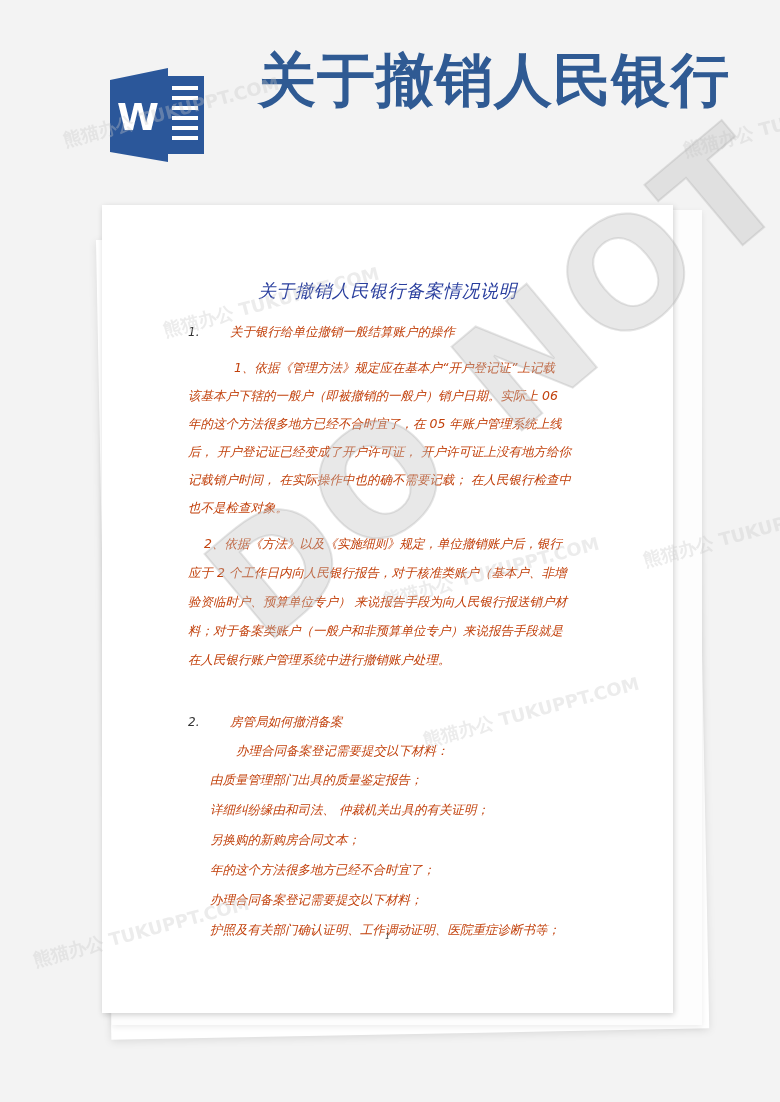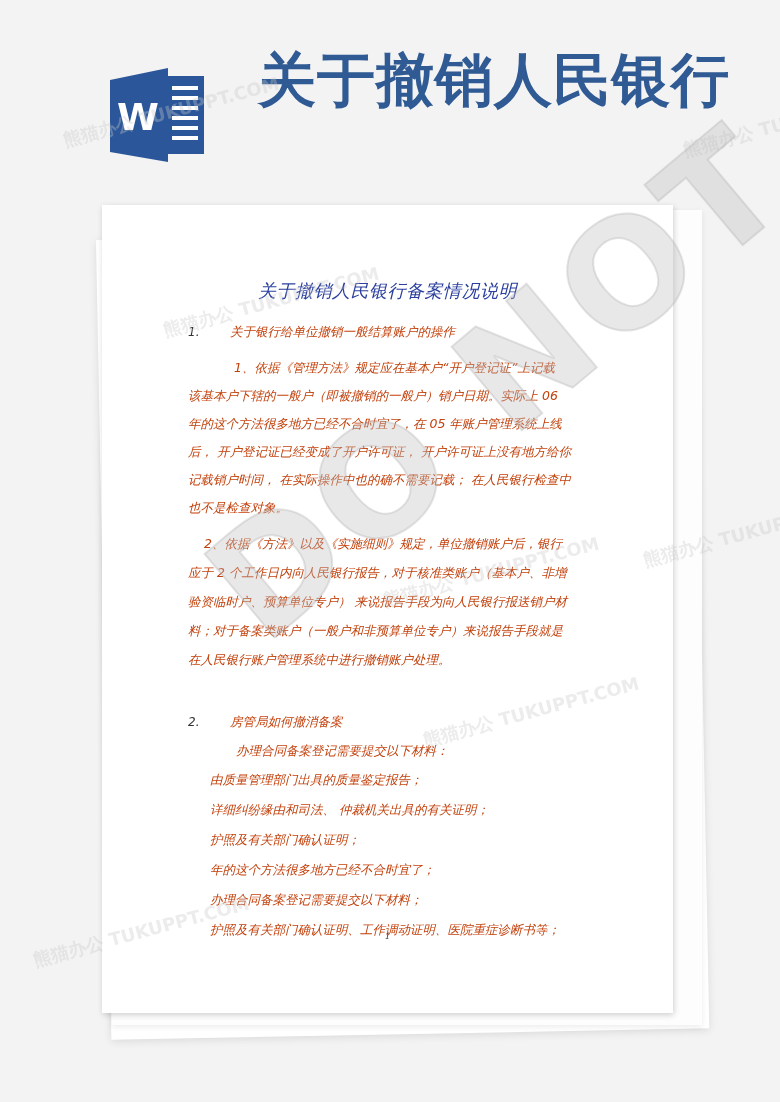--- a/index.html
+++ b/index.html
@@ -106,21 +106,21 @@
   <div class="p" style="left:86px;top:389px;">验资临时户、预算单位专户）  来说报告手段为向人民银行报送销户材</div>
   <div class="p" style="left:86px;top:418px;">料；对于备案类账户（一般户和非预算单位专户）来说报告手段就是</div>
   <div class="p" style="left:86px;top:447px;">在人民银行账户管理系统中进行撤销账户处理。</div>
 
   <div class="num" style="left:86px;top:510px;">2.</div>
   <div class="p" style="left:128px;top:509px;">房管局如何撤消备案</div>
   <div class="p" style="left:134px;top:538px;">办理合同备案登记需要提交以下材料：</div>
 
   <div class="p" style="left:108px;top:597px;">详细纠纷缘由和司法、 仲裁机关出具的有关证明；</div>
   <div class="p" style="left:108px;top:567px;">由质量管理部门出具的质量鉴定报告；</div>
-  <div class="p" style="left:108px;top:627px;">护照及有关部门确认证明；</div>
+  <div class="p" style="left:108px;top:627px;">另换购的新购房合同文本；</div>
   <div class="p" style="left:108px;top:657px;">年的这个方法很多地方已经不合时宜了；</div>
   <div class="p" style="left:108px;top:687px;">办理合同备案登记需要提交以下材料；</div>
   <div class="p" style="left:108px;top:717px;">护照及有关部门确认证明、工作调动证明、医院重症诊断书等；</div>
 
   <div class="page-number">1</div>
 </div>
 
 <div class="wm-copy">DO NOT COPY</div>
 <div class="wm-small" style="left:160px;top:290px;">熊猫办公 TUKUPPT.COM</div>
 <div class="wm-small" style="left:380px;top:560px;">熊猫办公 TUKUPPT.COM</div>

